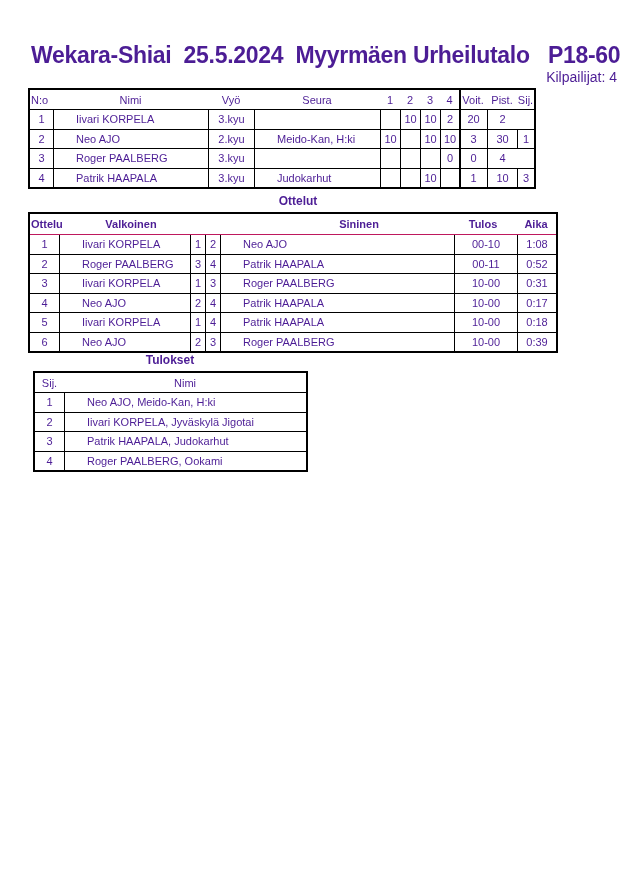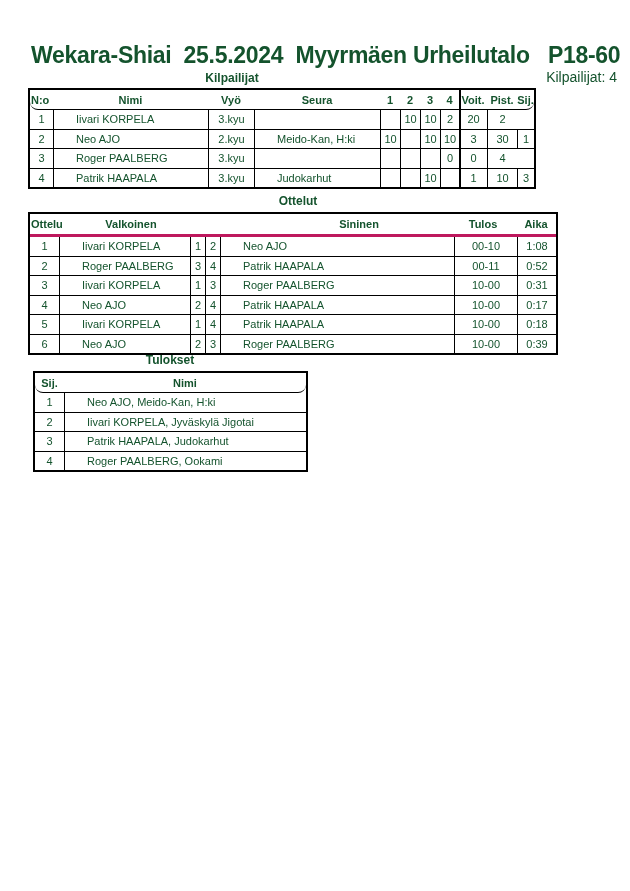--- a/index.html
+++ b/index.html
@@ -1,37 +1,37 @@
 <!DOCTYPE html>
 <html><head>
 <meta charset="utf-8">
 <style>
   html,body{margin:0;padding:0;background:#fff;}
-  .page{position:relative;width:630px;height:891px;background:#ffffff;color:#14532d;
+  .page{position:relative;width:630px;height:891px;background:#ffffff;color:#4c1d95;
         font-family:"Liberation Sans", sans-serif;overflow:hidden;}
   .title{position:absolute;left:31px;top:42px;font-size:23px;font-weight:bold;
          white-space:pre;letter-spacing:-0.3px;}
   .meta{position:absolute;right:13px;top:69px;font-size:14px;}
   .section-title{position:absolute;width:200px;text-align:center;font-size:12px;font-weight:bold;}
   .st-competitors{left:132px;top:71px;}
   .st-matches{left:198px;top:194px;}
   .st-results{left:70px;top:353px;}
 
   .tbl{position:absolute;border:2px solid #000;box-sizing:border-box;background:#fff;}
   .tbl-competitors{left:28px;top:88px;width:508px;}
   .tbl-matches{left:28px;top:212px;width:530px;}
   .tbl-results{left:33px;top:371px;width:275px;}
 
   .row{display:grid;align-items:stretch;}
   .g-comp{grid-template-columns:23px 155px 46px 126px 20px 20px 20px 19px 28px 30px 1fr;}
   .g-match{grid-template-columns:29px 131px 15px 15px 234px 63px 1fr;}
   .g-res{grid-template-columns:29px 1fr;}
 
-  .hrow{height:19px;border-bottom:1px solid #000;font-weight:bold;border-radius:8px;}
-  .hrow-m{height:20px;border-bottom:3px solid #be185d;font-weight:bold;position:relative;}
+  .hrow{height:19px;border-bottom:1px solid #000;font-weight:normal;}
+  .hrow-m{height:20px;border-bottom:1px solid #be185d;font-weight:bold;position:relative;}
   .brow{height:18.5px;}
   .brow + .brow{border-top:1px solid #000;}
 
   .c{display:flex;align-items:center;font-size:11px;overflow:hidden;white-space:nowrap;
      box-sizing:border-box;}
   .brow .c + .c{border-left:1px solid #000;}
   .ctr{justify-content:center;}
   .lft{justify-content:flex-start;padding-left:22px;}
   .hd-first{padding-left:1px;}
 
@@ -42,21 +42,20 @@
   .habs-left{transform:none;left:1px;}
 </style>
 </head>
 <body>
 
 <div class="page">
 
   <div class="title">Wekara-Shiai  25.5.2024  Myyrmäen Urheilutalo   P18-60</div>
   <div class="meta">Kilpailijat: 4</div>
 
-  <div class="section-title st-competitors">Kilpailijat</div>
 
   <div class="tbl tbl-competitors">
     <div class="thick-sep"></div>
     <div class="row g-comp hrow">
       <div class="c hd-first">N:o</div>
       <div class="c ctr">Nimi</div>
       <div class="c ctr">Vyö</div>
       <div class="c ctr">Seura</div>
       <div class="c ctr">1</div>
       <div class="c ctr">2</div>

